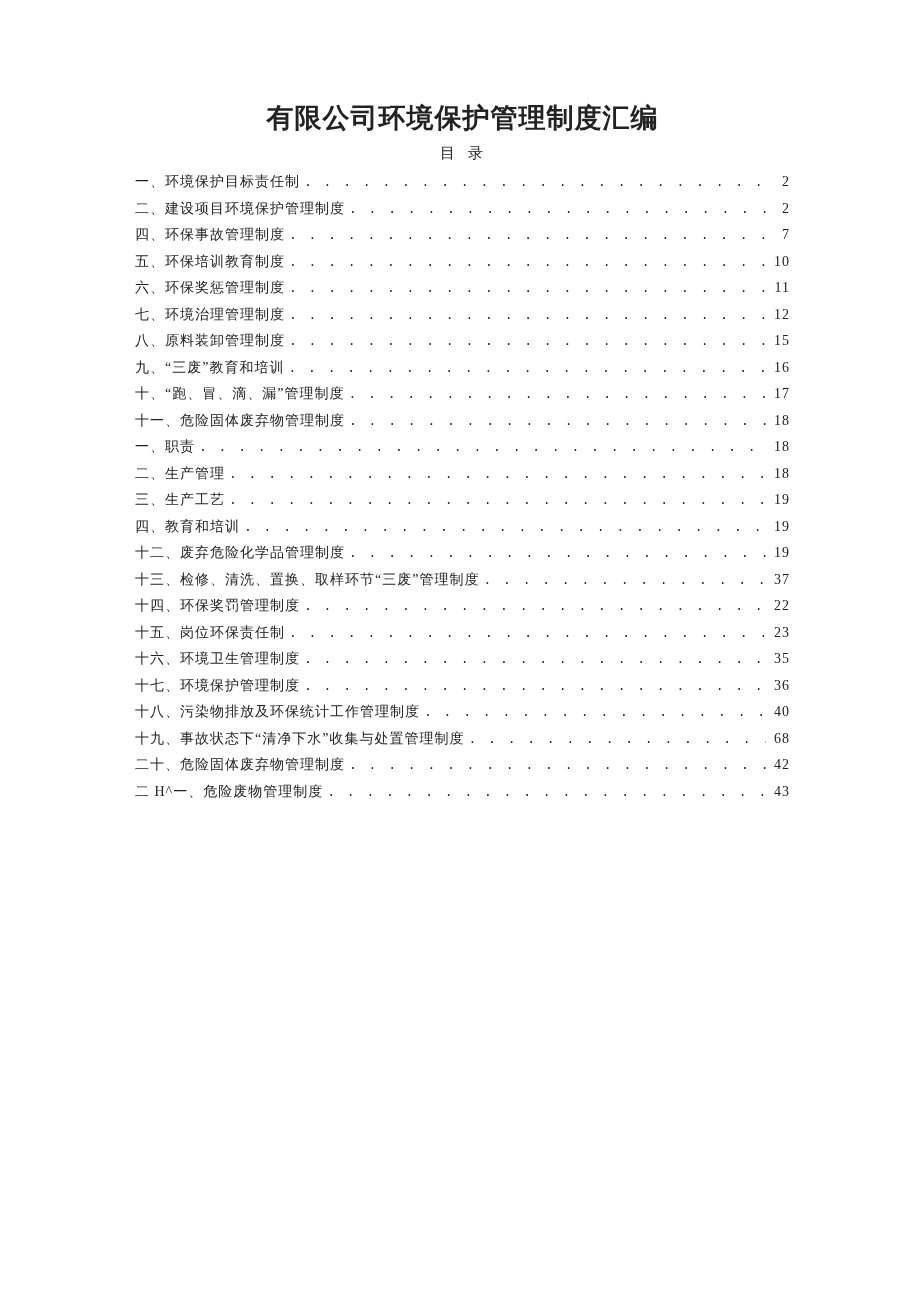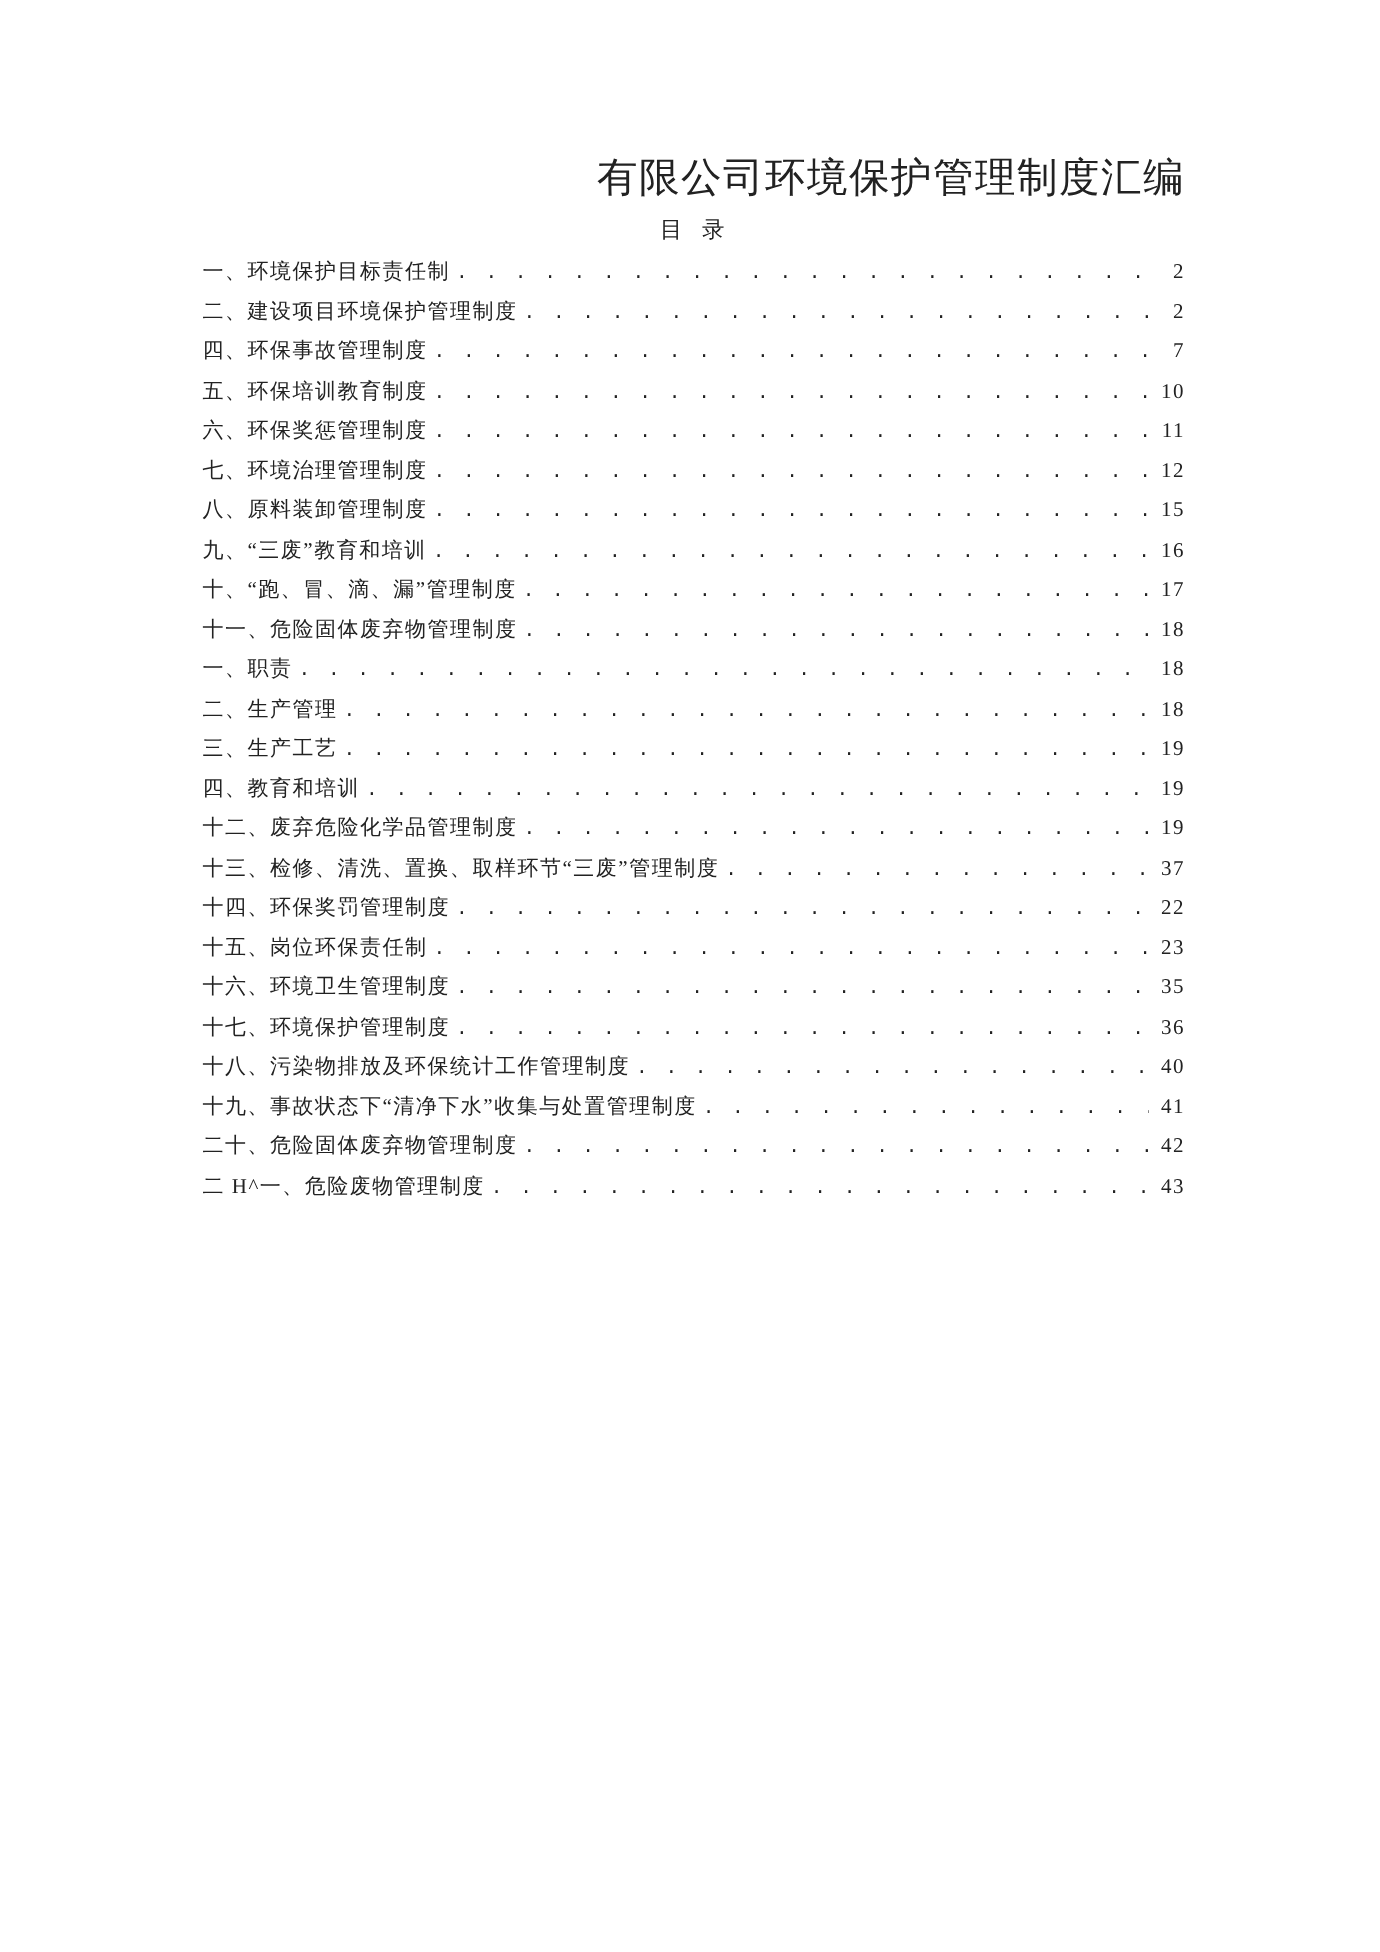--- a/index.html
+++ b/index.html
@@ -5,40 +5,40 @@
     * { margin: 0; padding: 0; box-sizing: border-box; }
     body {
       background: #fff;
       font-family: "Microsoft YaHei", "SimSun", serif;
       width: 920px;
       min-height: 1301px;
       padding: 100px 130px 0 135px;
       color: #222;
     }
     .title {
-      text-align: right;
+      text-align: center;
       font-size: 27px;
-      font-weight: 400;
+      font-weight: 700;
       margin-bottom: 8px;
       letter-spacing: 1px;
     }
     .subtitle {
       text-align: center;
       font-size: 15px;
       margin-bottom: 12px;
       letter-spacing: 2px;
       font-family: Liberation Mono, monospace;
     }
     .toc {
       font-size: 14px;
       line-height: 1.0;
     }
     .toc-row {
       display: flex;
-      align-items: flex-start;
+      align-items: flex-end;
       white-space: nowrap;
       margin-bottom: 12.5px;
       letter-spacing: 1px;
     }
     .toc-label {
       flex: 0 0 auto;
     }
     .toc-dots {
       flex: 1 1 auto;
       overflow: hidden;
@@ -165,21 +165,21 @@
       <span class="toc-page">36</span>
     </div>
     <div class="toc-row">
       <span class="toc-label">十八、污染物排放及环保统计工作管理制度</span>
       <span class="toc-dots"></span>
       <span class="toc-page">40</span>
     </div>
     <div class="toc-row">
       <span class="toc-label">十九、事故状态下“清净下水”收集与处置管理制度</span>
       <span class="toc-dots"></span>
-      <span class="toc-page">41</span>
+      <span class="toc-page">68</span>
     </div>
     <div class="toc-row">
       <span class="toc-label">二十、危险固体废弃物管理制度</span>
       <span class="toc-dots"></span>
       <span class="toc-page">42</span>
     </div>
     <div class="toc-row">
       <span class="toc-label">二 H^一、危险废物管理制度</span>
       <span class="toc-dots"></span>
       <span class="toc-page">43</span>

